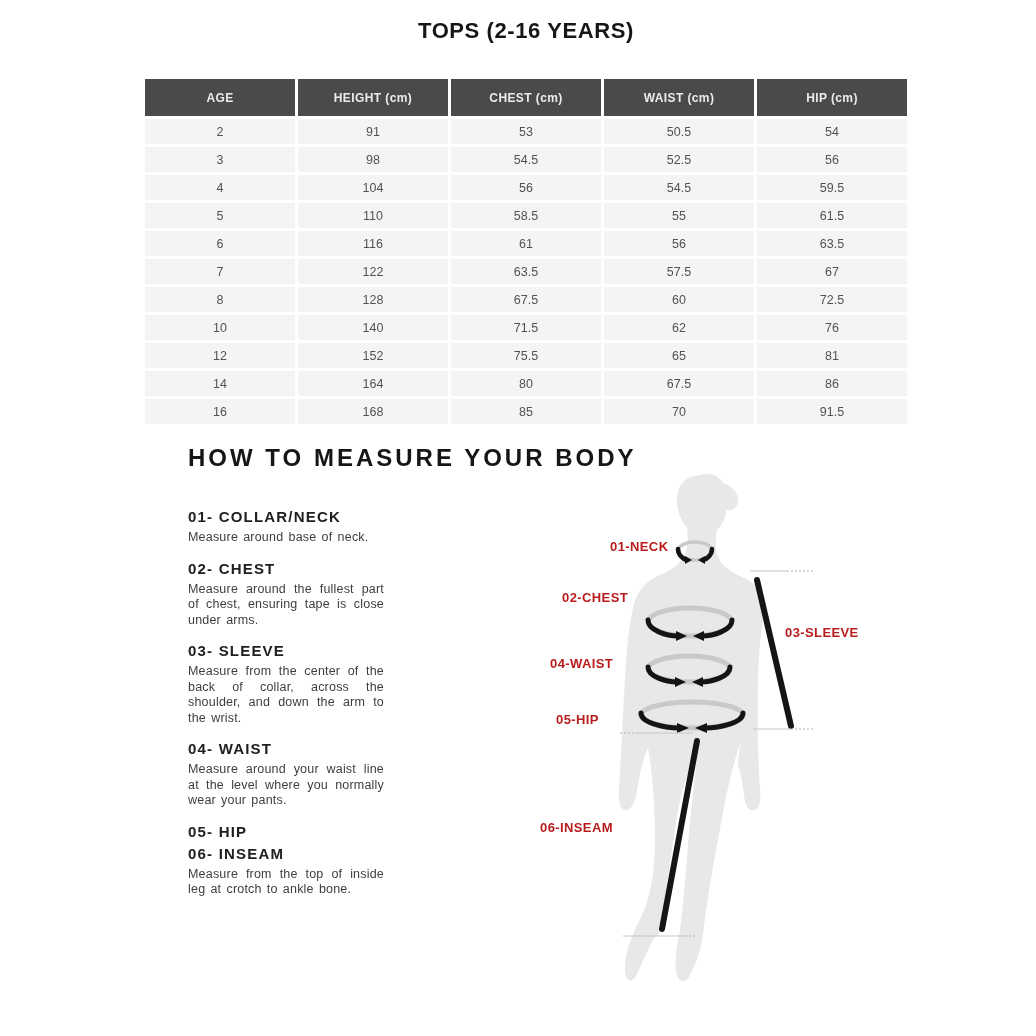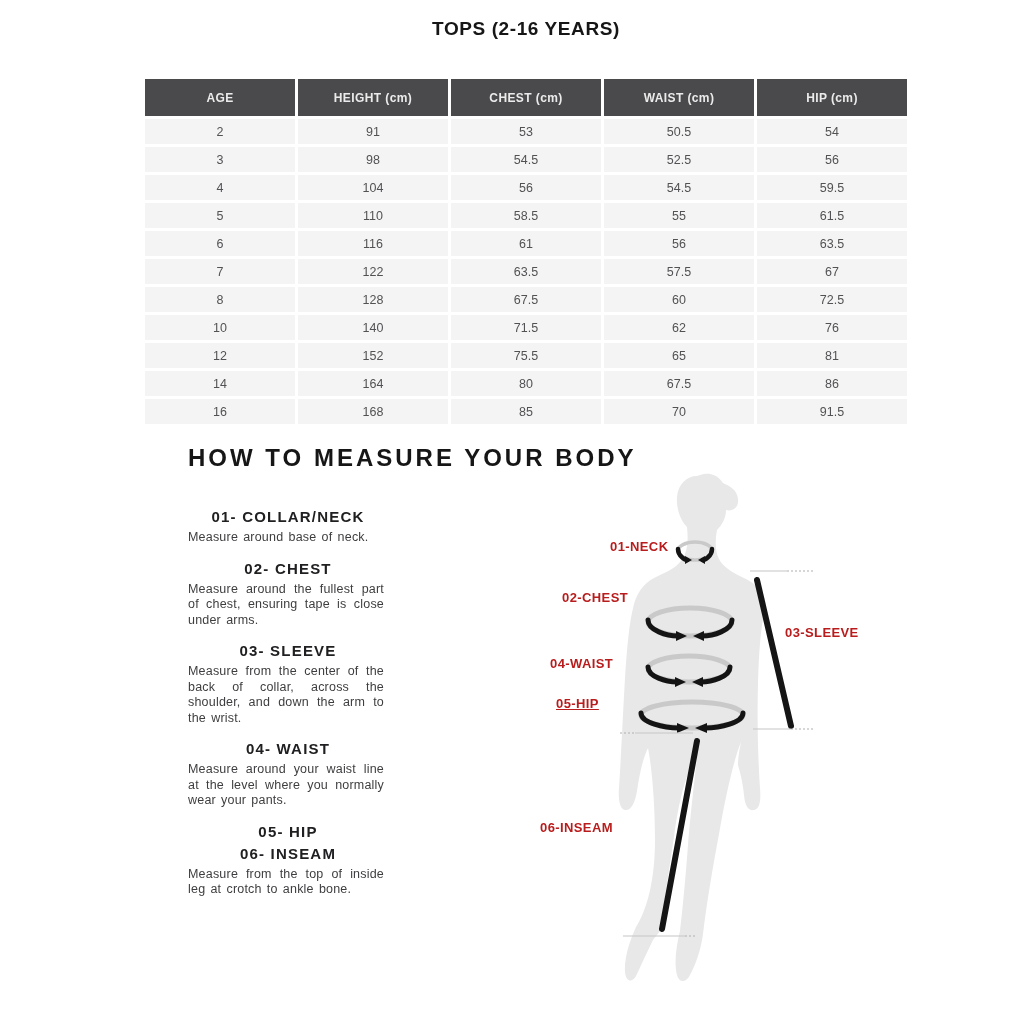--- a/index.html
+++ b/index.html
@@ -15,21 +15,21 @@
   }
 
   
   .title {
     position: absolute;
     top: 18px;
     left: 142px;
     width: 768px;
     margin: 0;
     text-align: center;
-    font-size: 19px;
+    font-size: 22px;
     font-weight: 700;
     letter-spacing: 0.6px;
     color: var(--text_dark, #161616);
   }
 
   
   .size-table {
     position: absolute;
     top: 76px;
     left: 142px;
@@ -74,21 +74,20 @@
     left: 188px;
     width: 200px;
   }
   .section h3 {
     margin: 0 0 5px 0;
     font-size: 15px;
     font-weight: 700;
     letter-spacing: 1.2px;
     color: #202022;
     white-space: nowrap;
-    text-align: center;
   }
   .section p {
     margin: 0 0 14px 0;
     width: 196px;
     font-size: 12.5px;
     line-height: 15.5px;
     letter-spacing: 0.2px;
     word-spacing: 1.5px;
     text-align: justify;
     color: var(--body_text, #3e3e40);
@@ -107,21 +106,21 @@
     position: absolute;
     font-size: 13px;
     font-weight: 700;
     letter-spacing: 0.4px;
     color: #b91c1c;
     white-space: nowrap;
   }
   .dg-neck   { left: 75px;  top: 69px;  }
   .dg-chest  { left: 27px;  top: 120px; }
   .dg-waist  { left: 15px;  top: 186px; }
-  .dg-hip    { left: 21px;  top: 226px; text-decoration: underline; }
+  .dg-hip    { left: 21px;  top: 242px; }
   .dg-sleeve { left: 250px; top: 155px; }
   .dg-inseam { left: 5px;   top: 350px; }
 </style>
 </head>
 <body>
 
 <div class="page">
 
   <h1 class="title">TOPS (2-16 YEARS)</h1>
 

